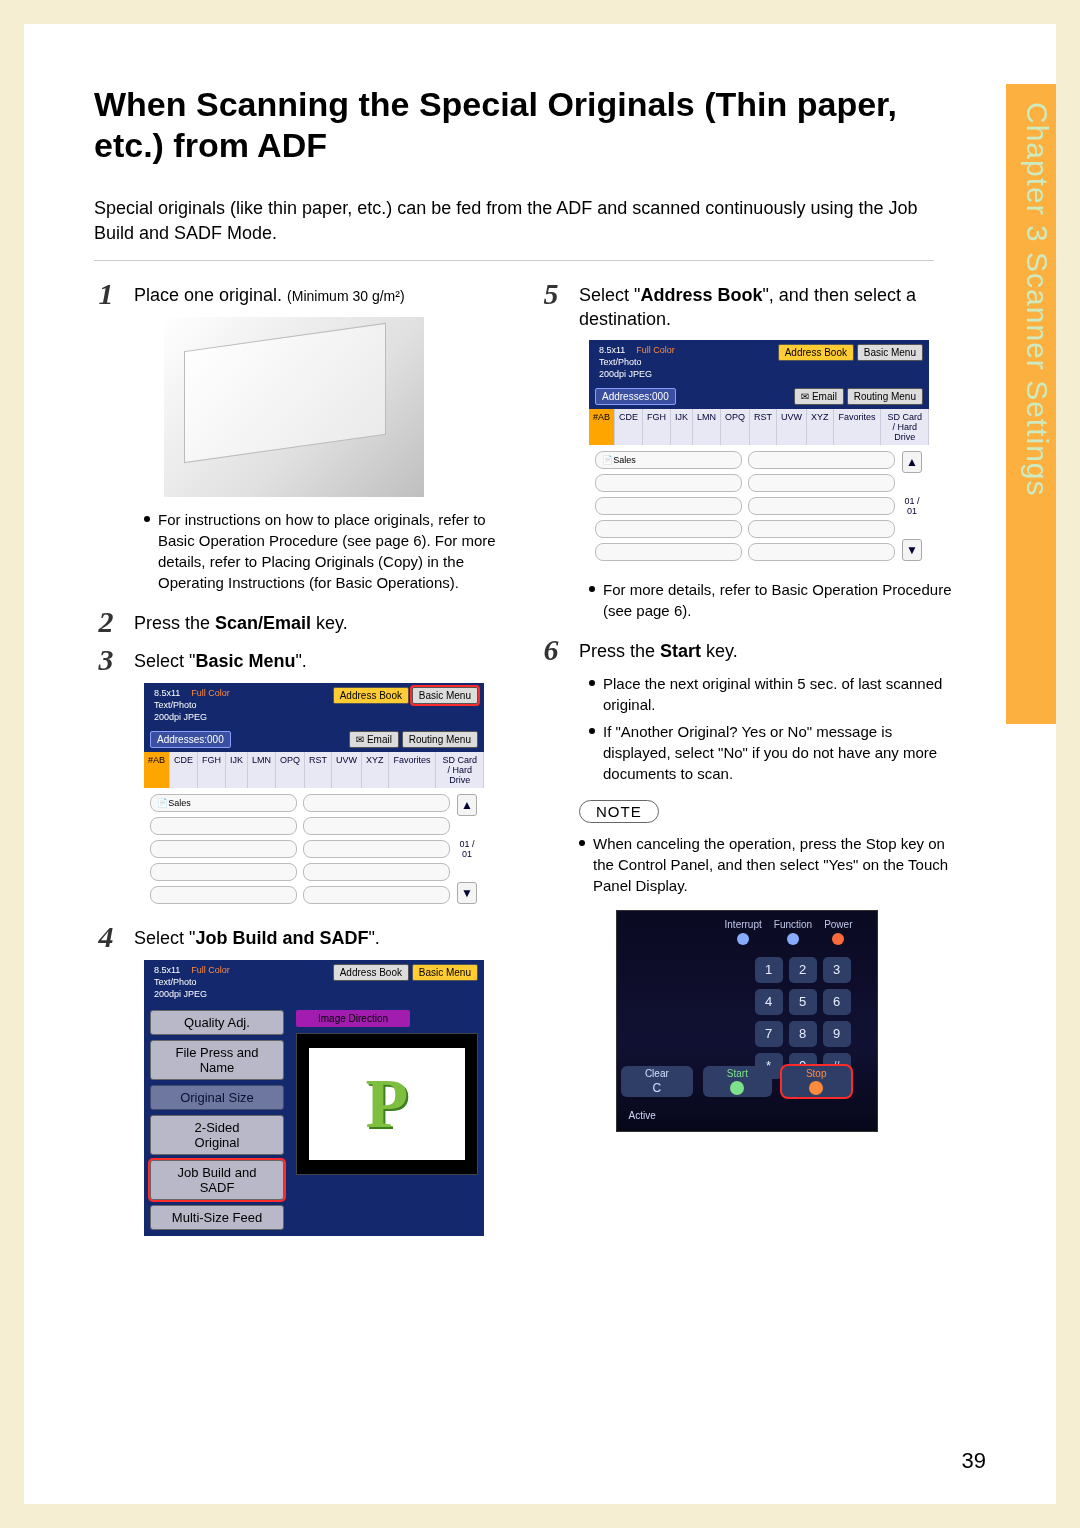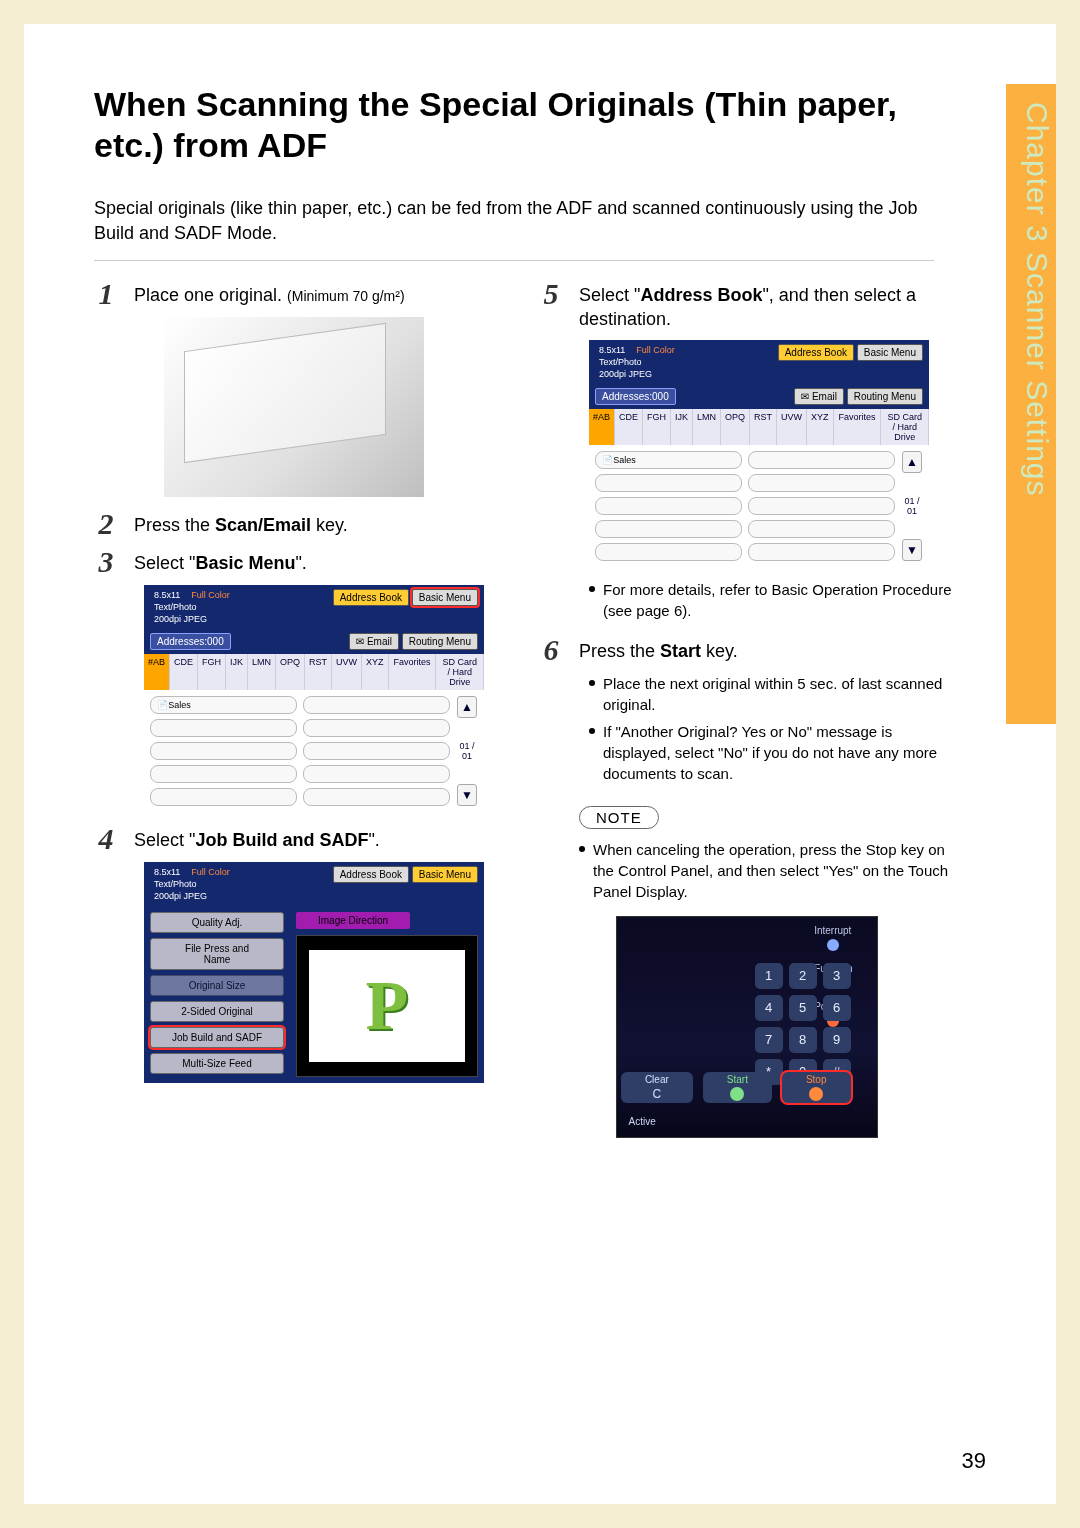--- a/index.html
+++ b/index.html
@@ -161,21 +161,21 @@
   .screen .pill {
     height:16px; border:1px solid #bbb; border-radius:8px; background:#f8f8f8;
     font-size:9px; color:#000; padding-left:6px; display:flex; align-items:center;
   }
   .screen .scroll { width:22px; display:flex; flex-direction:column; justify-content:space-between; align-items:center; }
   .screen .scroll .arrow { width:18px;height:20px;border:1px solid #aaa;border-radius:3px;background:#f4f4f4;color:#003;text-align:center;line-height:20px;font-size:12px;}
   .screen .scroll .count { font-size:9px; color:#003; text-align:center; }
   .screen.menu .body { display:flex; background:#14286e; }
   .screen.menu .leftmenu { width:150px; padding:6px; display:flex; flex-direction:column; gap:5px; }
   .screen.menu .menubtn {
-    background:#b8b8c8; color:#000; font-size:10px; padding:4px 20px; text-align:center; border:1px solid #666; border-radius:3px;
+    background:#b8b8c8; color:#000; font-size:13px; padding:4px 20px; text-align:center; border:1px solid #666; border-radius:3px;
   }
   .screen.menu .menubtn.highlight { box-shadow: 0 0 0 2px #ff2a2a; }
   .screen.menu .right { flex:1; padding:6px; }
   .screen.menu .imgdir {
     background:#a21caf; color:#000; font-size:10px; padding:3px 22px; display:inline-block; border-radius:2px; margin-bottom:6px;
   }
   .screen.menu .preview {
     width:180px; height:140px; background:#000; position:relative; border:1px solid #444;
   }
   .screen.menu .preview .paper {
@@ -208,28 +208,28 @@
     border-radius: 50%;
   }
   ul.bullets.sub > li::before { top:7px; }
   .note-badge {
     display:inline-block;
     border:1px solid #666;
     border-radius: 12px;
     padding: 2px 16px;
     font-size: 15px;
     letter-spacing: 1px;
-    margin: 8px 0 6px 40px;
+    margin: 2px 0 6px 40px;
   }
   .panel-photo {
     width:260px; height:220px; margin:10px auto 0 auto;
     background: linear-gradient(180deg,#0a0a22 0%, #111133 60%, #07071a 100%);
     position:relative; border:1px solid #333;
   }
-  .panel-photo .top-icons { position:absolute; top:8px; right:24px; display:flex; gap:12px; font-size:10px; color:#bfc6e8;flex-direction:column;}
+  .panel-photo .top-icons { position:absolute; top:8px; right:24px; display:flex; gap:12px; font-size:10px; color:#bfc6e8;}
   .panel-photo .top-icons span::after{content:""; display:block; width:12px;height:12px; background:#ffcc33; border-radius:50%; margin:3px auto 0;}
   .panel-photo .top-icons span:first-child::after{background:#88aaff;}
   .panel-photo .top-icons span:nth-child(2)::after{background:#88aaff;}
   .panel-photo .top-icons span:last-child::after{background:#ff6a3c;}
   .panel-photo .keypad {
     position:absolute; top:46px; right:26px; display:grid; grid-template-columns:repeat(3,28px); grid-auto-rows:26px; gap:6px;
   }
   .panel-photo .key {
     background:#2f3e66; color:#e6ecff; font-size:13px; display:flex; align-items:center; justify-content:center; border-radius:5px;
   }
@@ -263,26 +263,29 @@
 
     <hr class="sep">
 
     <div class="columns">
 
       <div class="col">
 
         <div class="step">
           <div class="step-num">1</div>
           <div class="step-text">
-            <span>Place one original. </span><span class="sub">(Minimum 70 g/m²)</span>
+            <span>Place one original. </span><span class="sub">(Minimum 30 g/m²)</span>
           </div>
         </div>
 
         <div class="placeholder-img adf-illust"></div>
 
+        <ul class="bullets">
+          <li>For instructions on how to place originals, refer to Basic Operation Procedure (see page 6). For more details, refer to Placing Originals (Copy) in the Operating Instructions (for Basic Operations).</li>
+        </ul>
 
         <div class="step">
           <div class="step-num">2</div>
           <div class="step-text">
             <span>Press the </span><b>Scan/Email</b><span> key.</span>
           </div>
         </div>
 
         <div class="step">
           <div class="step-num">3</div>

